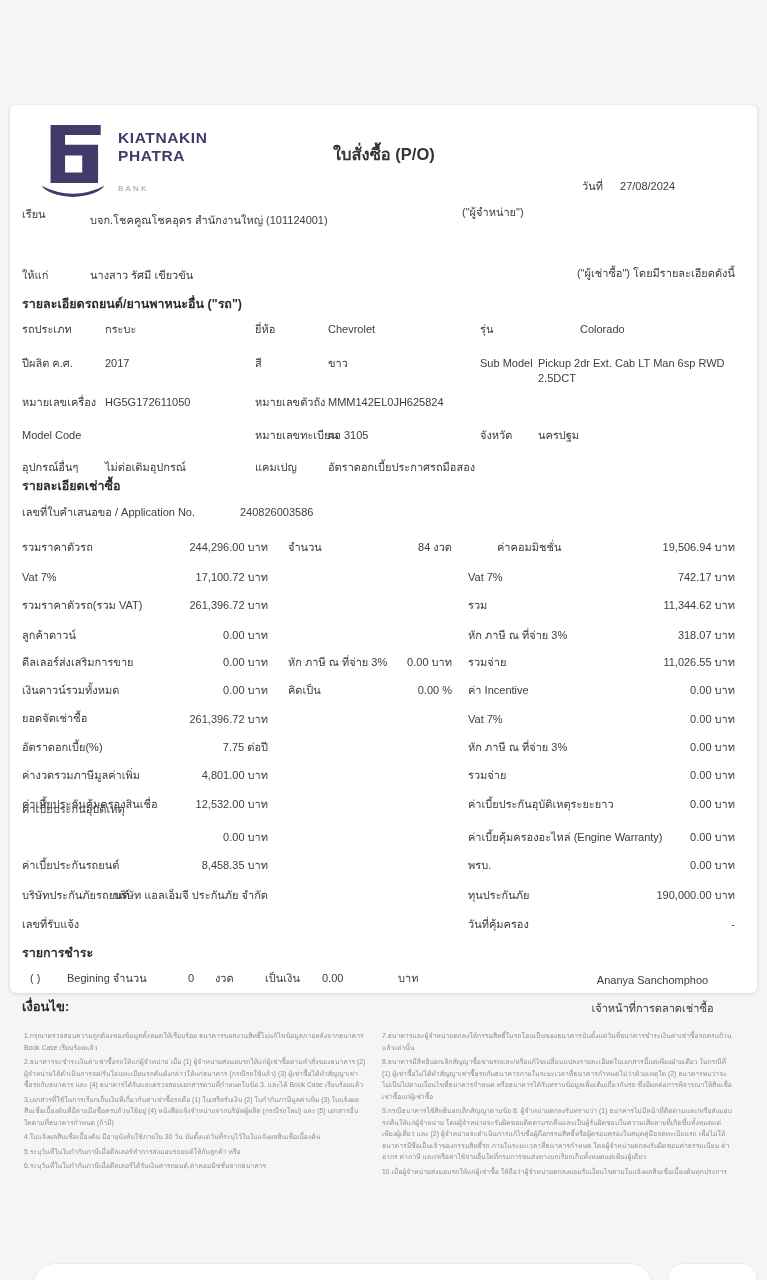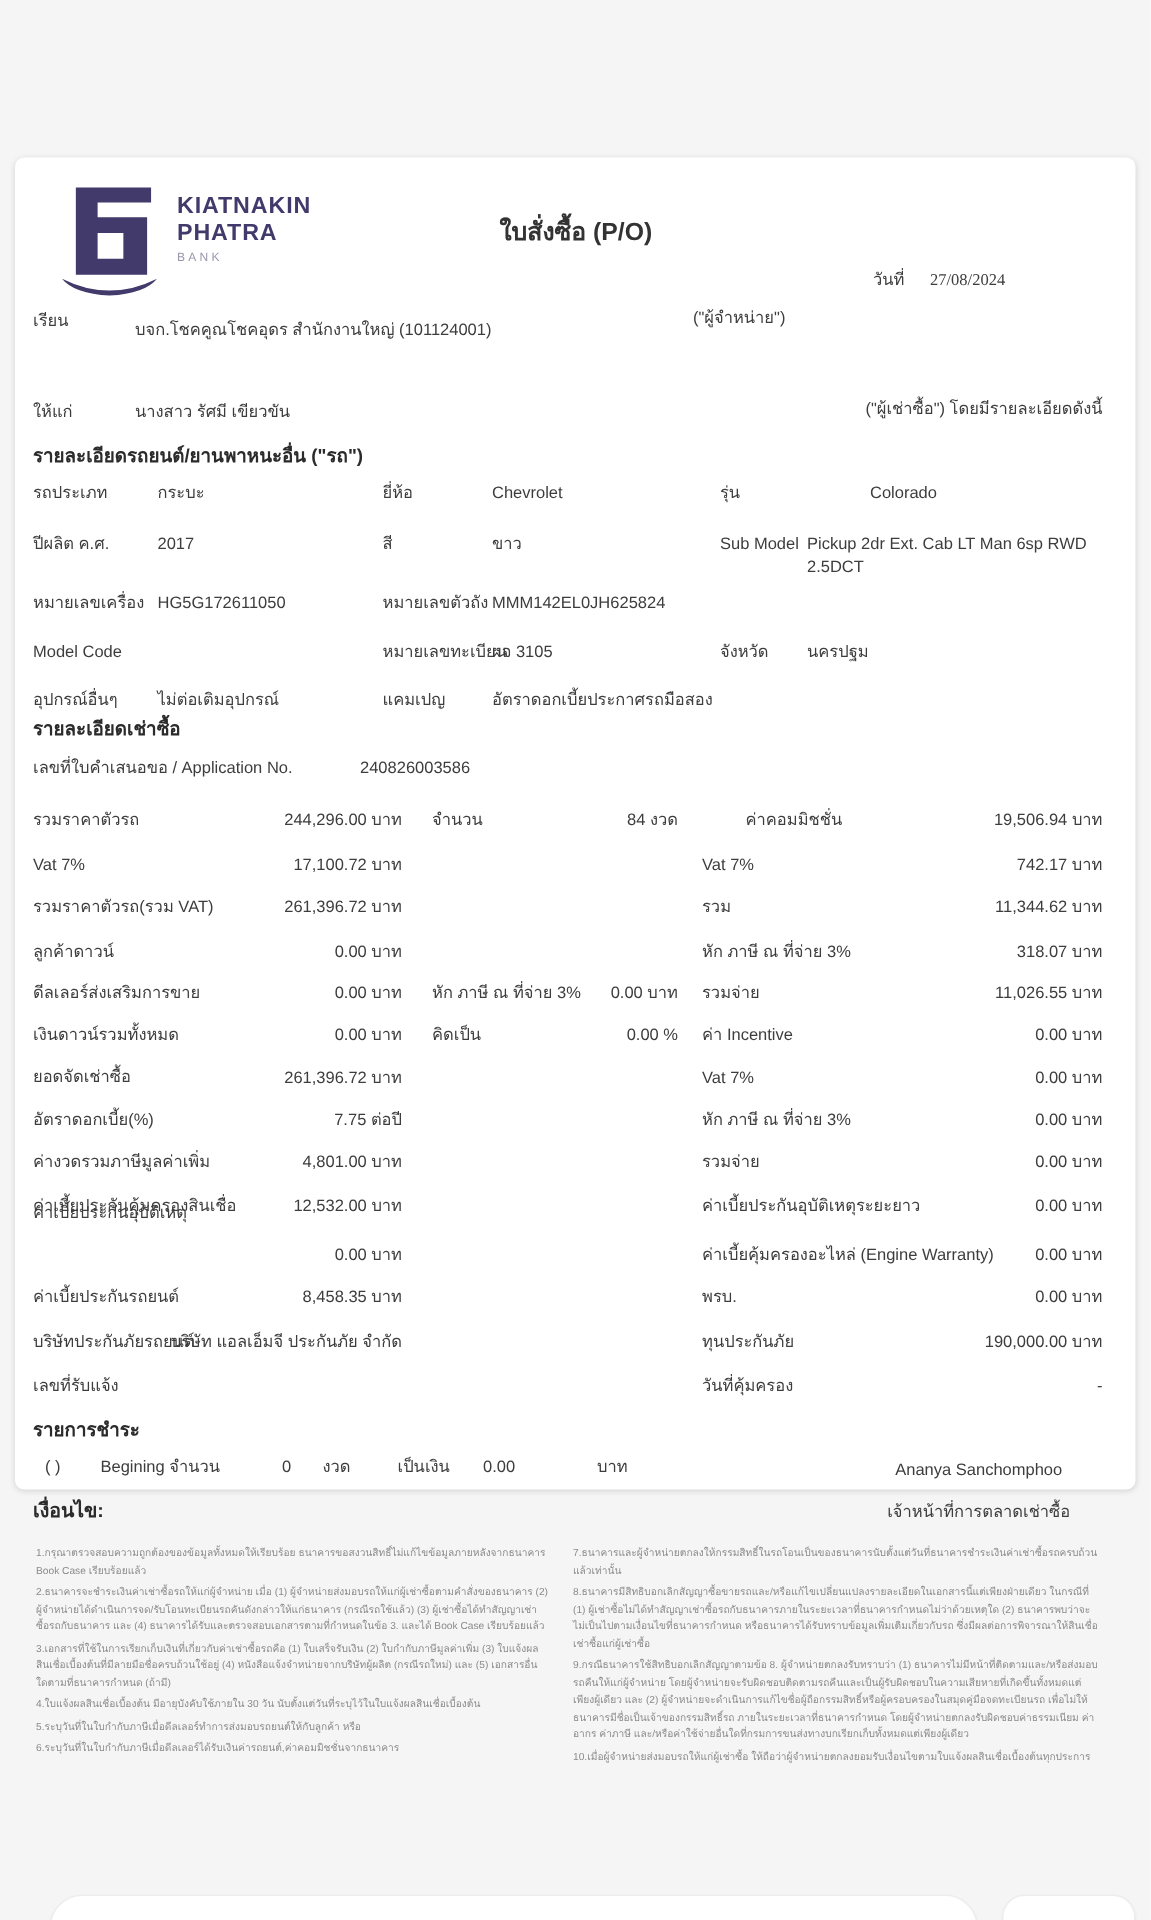--- a/index.html
+++ b/index.html
@@ -16,24 +16,24 @@
   }
   .nw{white-space:nowrap;}
   .lbl,.val{position:absolute;font-size:11px;color:#3d3d3d;line-height:1.35;}
   .rt{text-align:right;}
   .sect{position:absolute;font-size:12.5px;font-weight:bold;color:#2b2b2b;white-space:nowrap;}
   
   .logo-wrap{position:absolute;left:30px;top:18px;width:270px;height:90px;}
   .logo-glyph{position:absolute;left:0;top:0;width:66px;height:78px;}
   .logo-text{position:absolute;left:78px;top:6px;color:#423a6b;}
   .logo-line{font-size:15.5px;font-weight:bold;letter-spacing:.6px;line-height:1.15;}
-  .logo-bank{font-size:8px;color:#9a97ad;letter-spacing:2.2px;margin-top:2px;}
+  .logo-bank{font-size:8px;color:#9a97ad;letter-spacing:2.2px;margin-top:19px;}
   .title{position:absolute;left:323px;top:36px;font-size:16.5px;font-weight:bold;color:#333;white-space:nowrap;}
   .dateline{position:absolute;top:72px;left:572px;font-size:11px;color:#3d3d3d;white-space:nowrap;}
-  .dateline .dv{margin-left:14px;font-family:Liberation Serif, serif;}
+  .dateline .dv{margin-left:14px;}
   
   .cond-col{position:absolute;font-size:6.8px;line-height:1.7;color:#8b8b8b;}
   .cond-col p{margin:0 0 3px 0;}
   
   .pill{
     position:absolute;background:#ffffff;border:1px solid #ededee;
     box-shadow:0 1px 2px rgba(0,0,0,.05);
   }
   #composer{left:33px;top:1263px;width:617px;height:44px;border-radius:22px;}
   #side-button{left:668px;top:1263px;width:87px;height:44px;border-radius:15px;}

